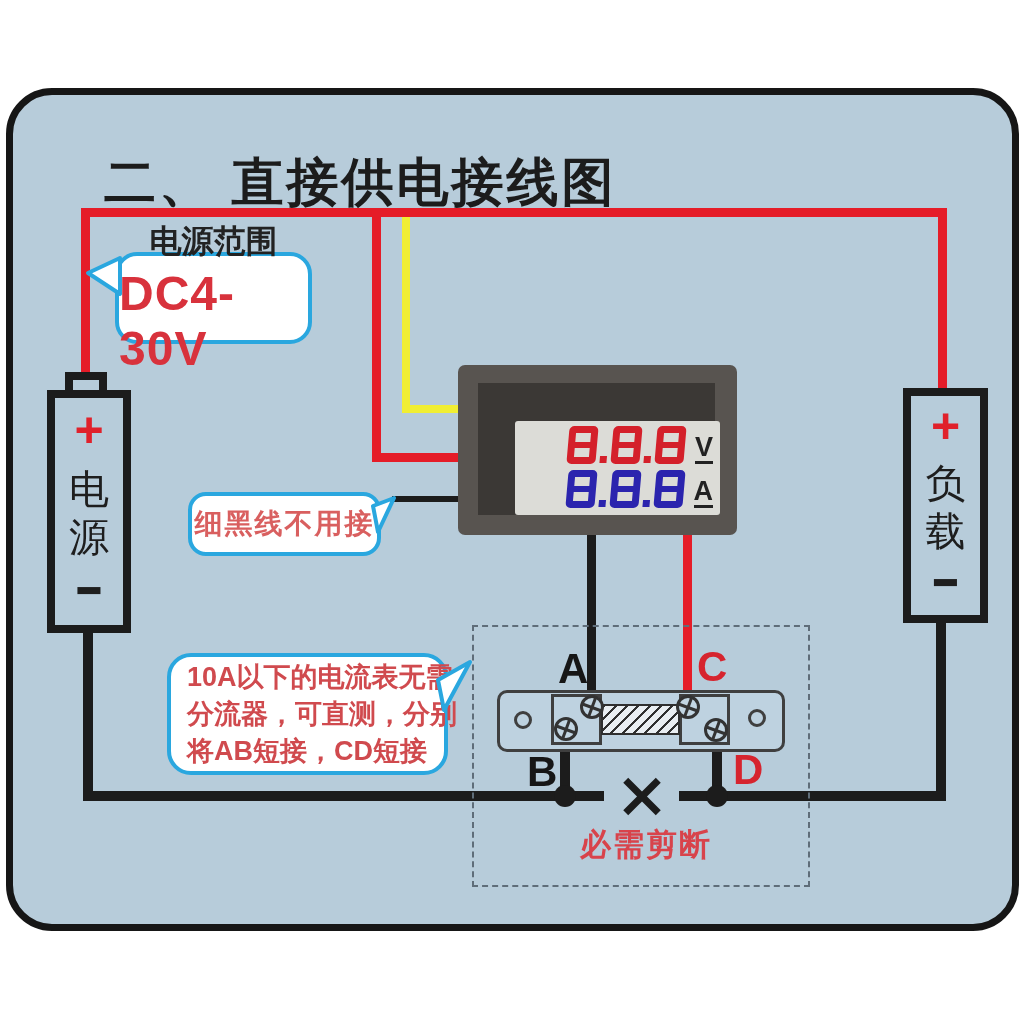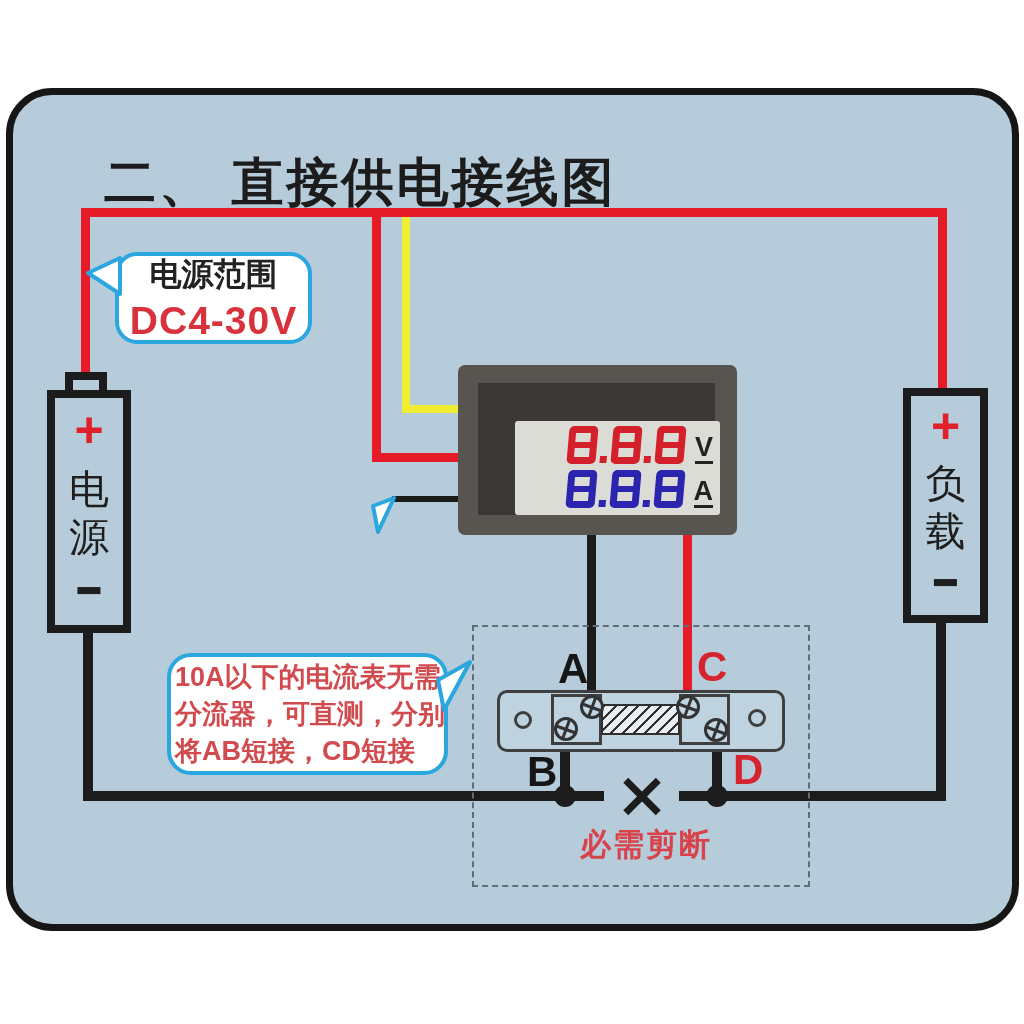--- a/index.html
+++ b/index.html
@@ -76,25 +76,25 @@
            height: 6px; margin-top: -3px; background: currentColor; }
   .seg-dot { display: inline-block; width: 7px; height: 7px; background: currentColor; margin: 0 2px 1px; }
   .unit { color: #222; font-size: 27px; font-weight: 700; margin-left: 8px;
            border-bottom: 3px solid #222; line-height: 1.05; }
 
   
   .bubble { position: absolute; background: #ffffff; border: 4px solid #2aa7df; border-radius: 22px;
             display: flex; flex-direction: column; align-items: center; justify-content: center; }
   .bub-power { left: 115px; top: 252px; width: 197px; height: 92px; gap: 2px; }
   .bub-power .l1 { font-size: 32px; font-weight: 700; color: #222; }
-  .bub-power .l2 { font-size: 39px; font-weight: 700; color: #d8323c; letter-spacing: 1px; }
+  .bub-power .l2 { font-size: 48px; font-weight: 700; color: #d8323c; letter-spacing: 1px; }
   .bub-thin  { left: 188px; top: 492px; width: 193px; height: 64px; border-radius: 18px; }
   .bub-thin .l1 { font-size: 28px; font-weight: 700; color: #d95f5f; letter-spacing: 2px; }
   .bub-note  { left: 167px; top: 653px; width: 281px; height: 122px; border-radius: 24px;
-               align-items: flex-start; padding-left: 4px; }
+               align-items: flex-start; padding-left: 16px; }
   .bub-note .ln { font-size: 27px; font-weight: 700; color: #d04a4e; line-height: 37px; white-space: nowrap; }
   .tail { position: absolute; }
   .tail polygon { fill: #ffffff; stroke: #2aa7df; stroke-width: 4; stroke-linejoin: round; }
   .tail1 { left: 84px;  top: 252px; }
   .tail2 { left: 368px; top: 490px; }
   .tail3 { left: 432px; top: 654px; }
 
   
   .dashed-box { position: absolute; left: 472px; top: 625px; width: 338px; height: 262px;
                 border: 2px dashed #5f6d79; }
@@ -198,20 +198,23 @@
   </div>
 
   <div class="bubble bub-power">
     <span class="l1">电源范围</span>
     <span class="l2">DC4-30V</span>
   </div>
   <svg class="tail tail1" width="38" height="46" viewBox="0 0 38 46">
       <polygon points="36,6 4,21 36,42"></polygon>
     </svg>
 
+  <div class="bubble bub-thin">
+    <span class="l1">细黑线不用接</span>
+  </div>
   <svg class="tail tail2" width="34" height="48" viewBox="0 0 34 48">
       <polygon points="5,16 26,8 10,42"></polygon>
     </svg>
 
   <div class="bubble bub-note">
     <span class="ln">10A以下的电流表无需</span>
     <span class="ln">分流器，可直测，分别</span>
     <span class="ln">将AB短接，CD短接</span>
   </div>
   <svg class="tail tail3" width="42" height="62" viewBox="0 0 42 62">

